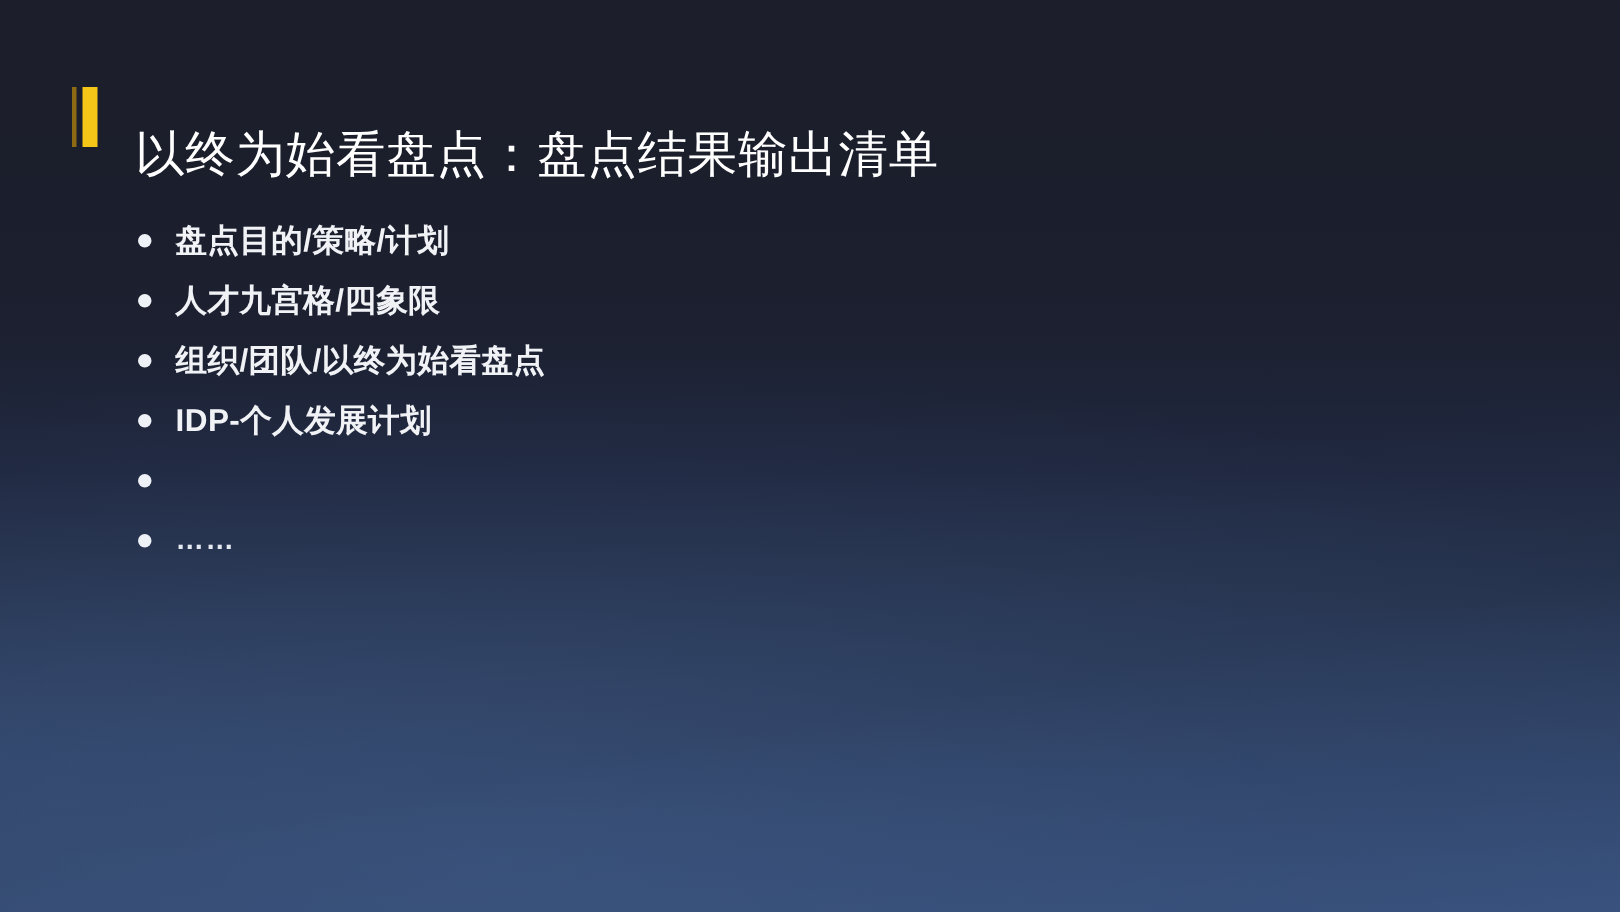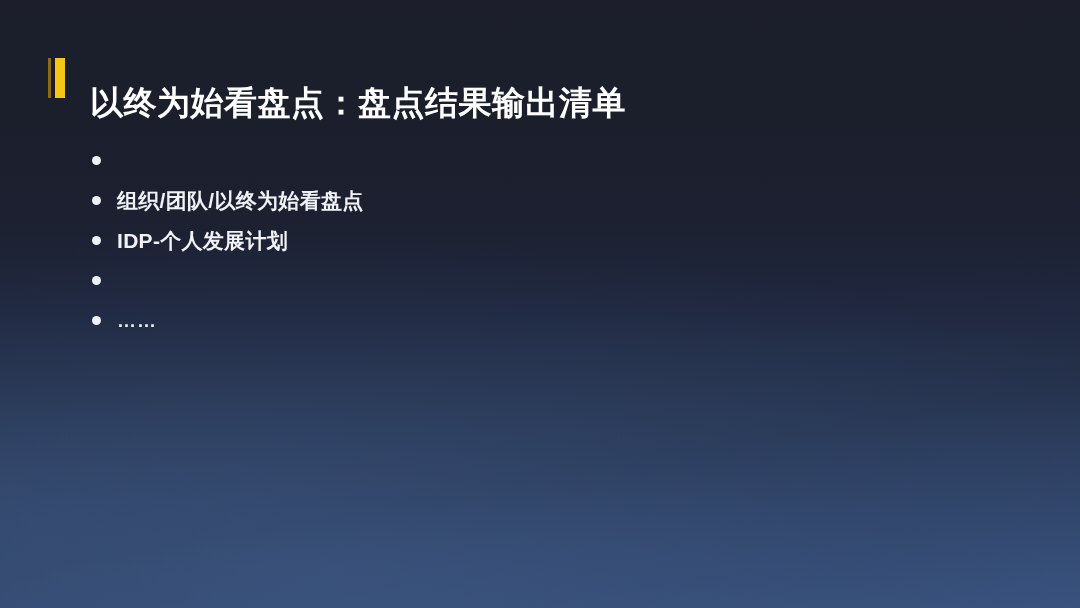--- a/index.html
+++ b/index.html
@@ -64,21 +64,21 @@
     background:#8d6b15;
   }
   .accent .bar-gap { width:4px; height:40px; }
   .accent .bar-wide {
     width:10px; height:40px;
     background:#f5c518;
   }
   .title-text {
     color:#ffffff;
     font-size:33px;
-    font-weight:bold;
+    font-weight:normal;
     letter-spacing:0.5px;
     white-space:nowrap;
     line-height:1;
     margin-top:48px;
   }
 
   
   .list {
     position:absolute;
     left:92px; top:140px;
@@ -121,25 +121,30 @@
     <div class="accent">
       <div class="bar-thin"></div>
       <div class="bar-gap"></div>
       <div class="bar-wide"></div>
     </div>
     <div class="title-text">以终为始看盘点：盘点结果输出清单</div>
   </div>
 
   <div class="list">
 
+    <div class="list-item">
+      <span class="bullet"></span>
+      <span class="item-text">盘点目的/策略/计划</span>
+    </div>
 
 
 
     <div class="list-item">
       <span class="bullet"></span>
+      <span class="item-text">人才九宫格/四象限</span>
     </div>
 
 
     <div class="list-item">
       <span class="bullet"></span>
       <span class="item-text">组织/团队/以终为始看盘点</span>
     </div>
 
     <div class="list-item">
       <span class="bullet"></span>

